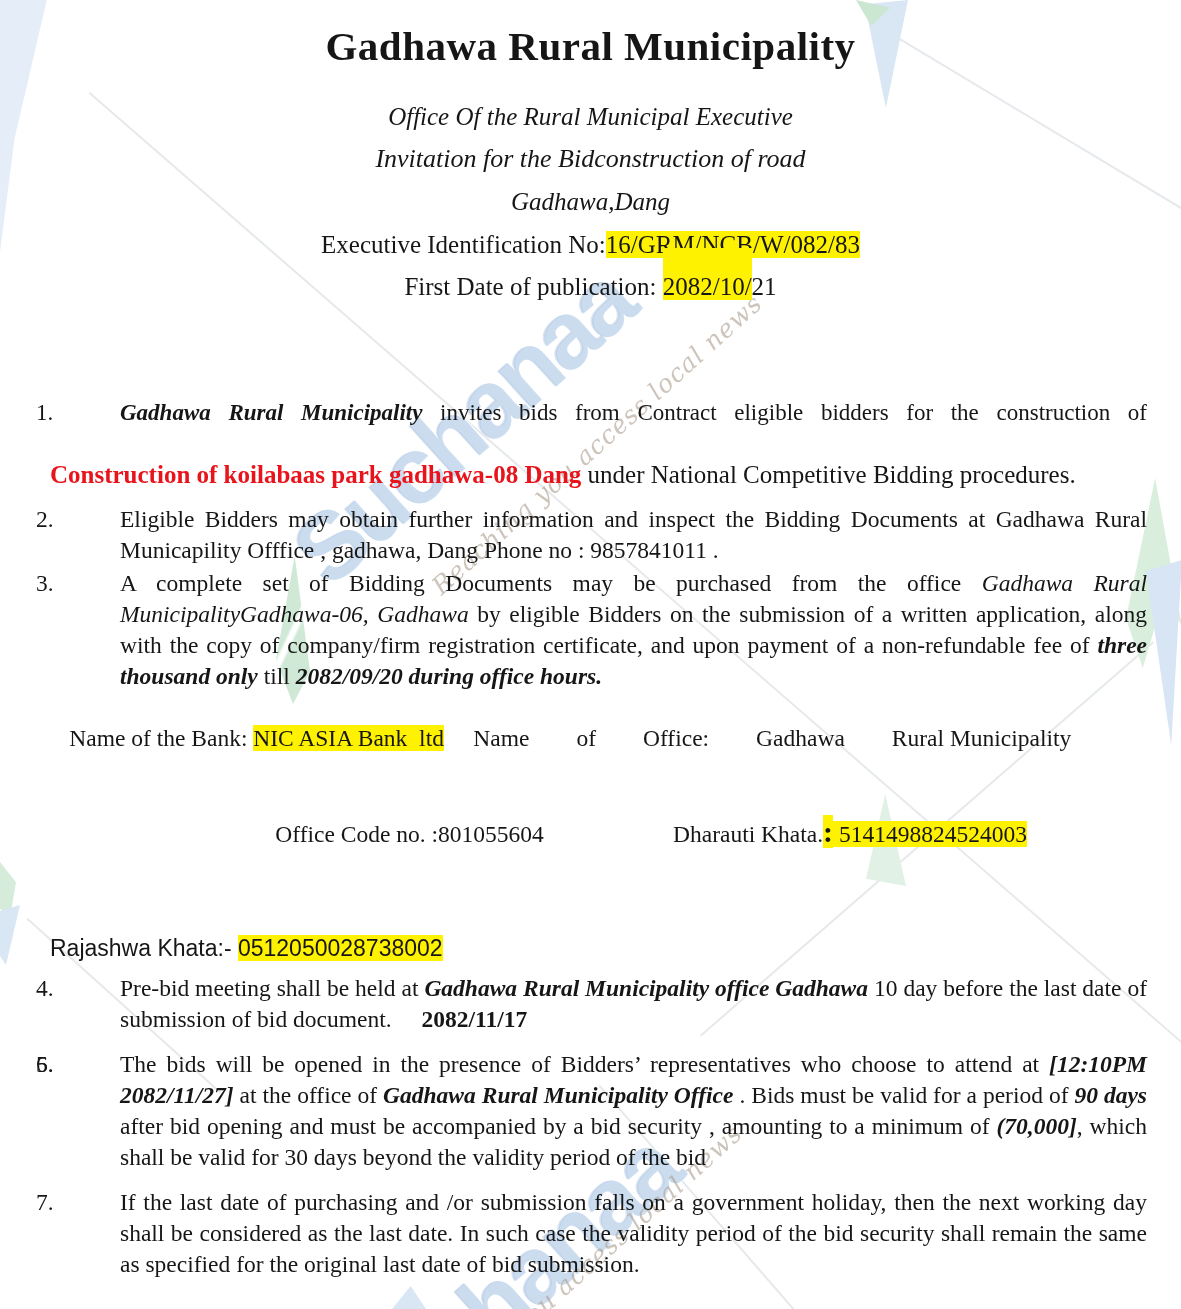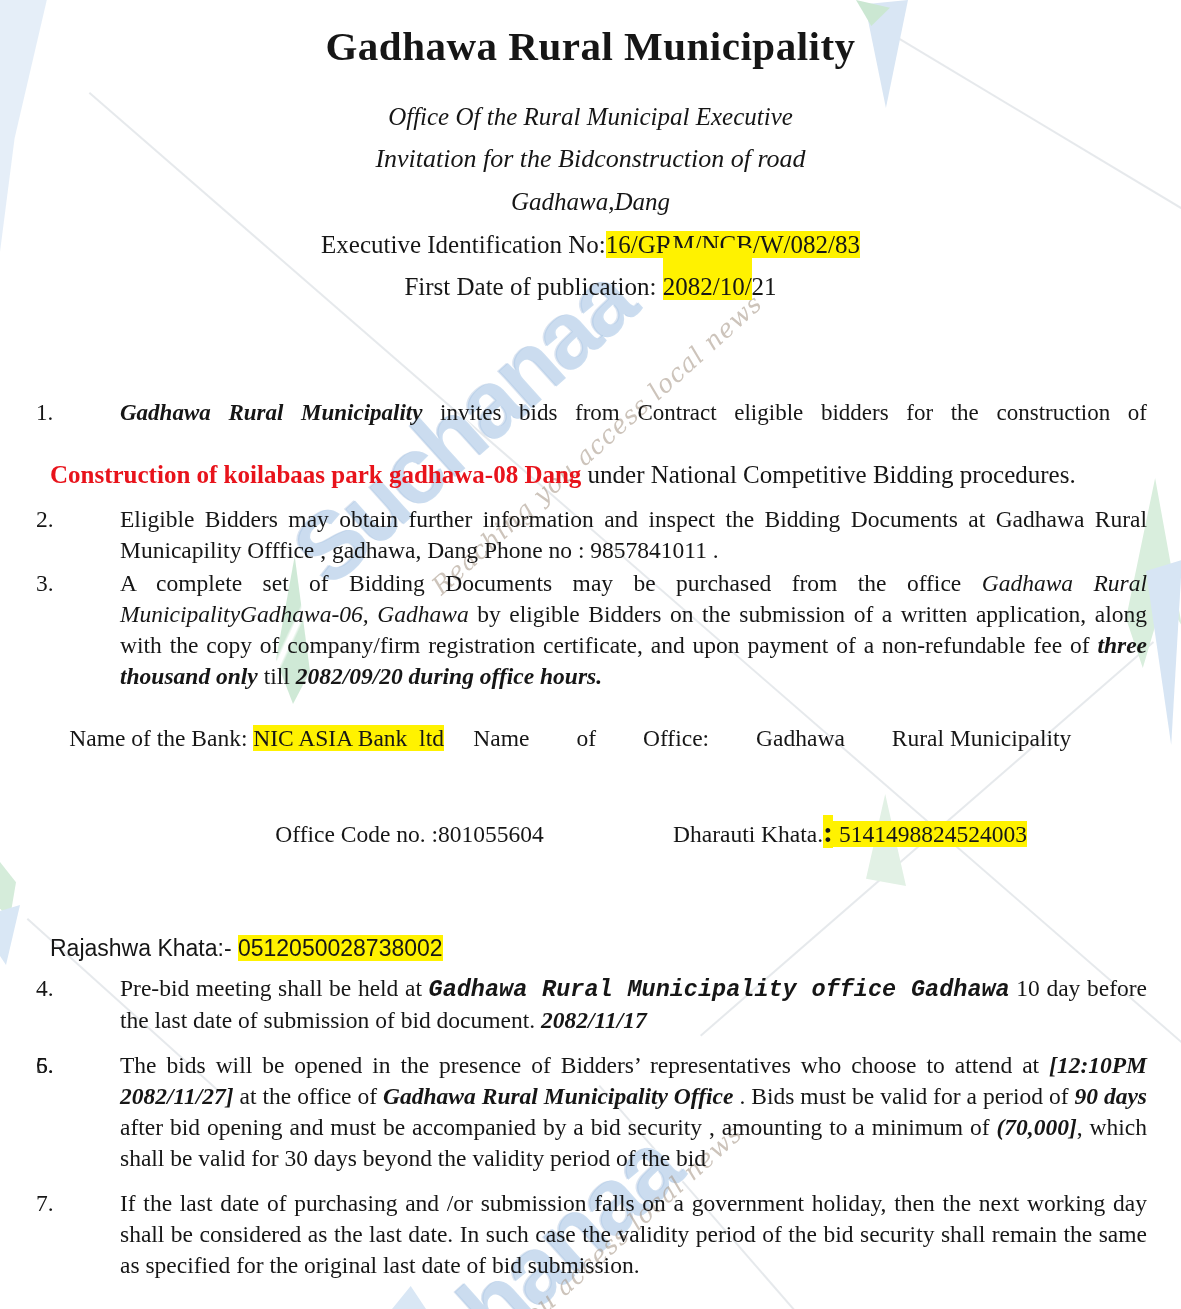--- a/index.html
+++ b/index.html
@@ -149,21 +149,21 @@
     <div class="para officeline">
       <span><span>Office Code no. :801055604                      Dharauti Khata.</span><span class="hl" style="font-weight: bold; font-size: 30px;">:</span><span class="hl"> 5141498824524003</span></span>
     </div>
 
     <div class="para rajline">
       <span><span>Rajashwa Khata:- </span><span class="hl">0512050028738002</span></span>
     </div>
 
     <div class="para p4">
       <span class="num">4.</span>
-      <span><span>Pre-bid meeting shall be held at </span><span style="font-weight: bold; font-style: italic; font-family: Liberation Mono, monospace;">Gadhawa Rural Municipality office Gadhawa</span><span> 10 day before the last date of submission of bid document. </span><span style="font-weight: bold; font-style: italic;">2082/11/17</span></span>
+      <span><span>Pre-bid meeting shall be held at </span><span style="font-weight: bold; font-style: italic;">Gadhawa Rural Municipality office Gadhawa</span><span> 10 day before the last date of submission of bid document. </span><span style="font-weight: bold;  margin-left: 24px;">2082/11/17</span></span>
     </div>
 
     <div class="para p5">
       <span class="num">5.</span>
     </div>
 
     <div class="para p6">
       <span class="num">6.</span>
       <span><span>The bids will be opened in the presence of Bidders’ representatives who choose to attend at </span><span style="font-weight: bold; font-style: italic;">[12:10PM 2082/11/27]</span><span> at the office of </span><span style="font-weight: bold; font-style: italic;">Gadhawa Rural Municipality Office</span><span> . Bids must be valid for a period of </span><span style="font-weight: bold; font-style: italic;">90 days</span><span> after bid opening and must be accompanied by a bid security , amounting to a minimum of </span><span style="font-weight: bold; font-style: italic;">(70,000]</span><span>, which shall be valid for 30 days beyond the validity period of the bid</span></span>
     </div>

